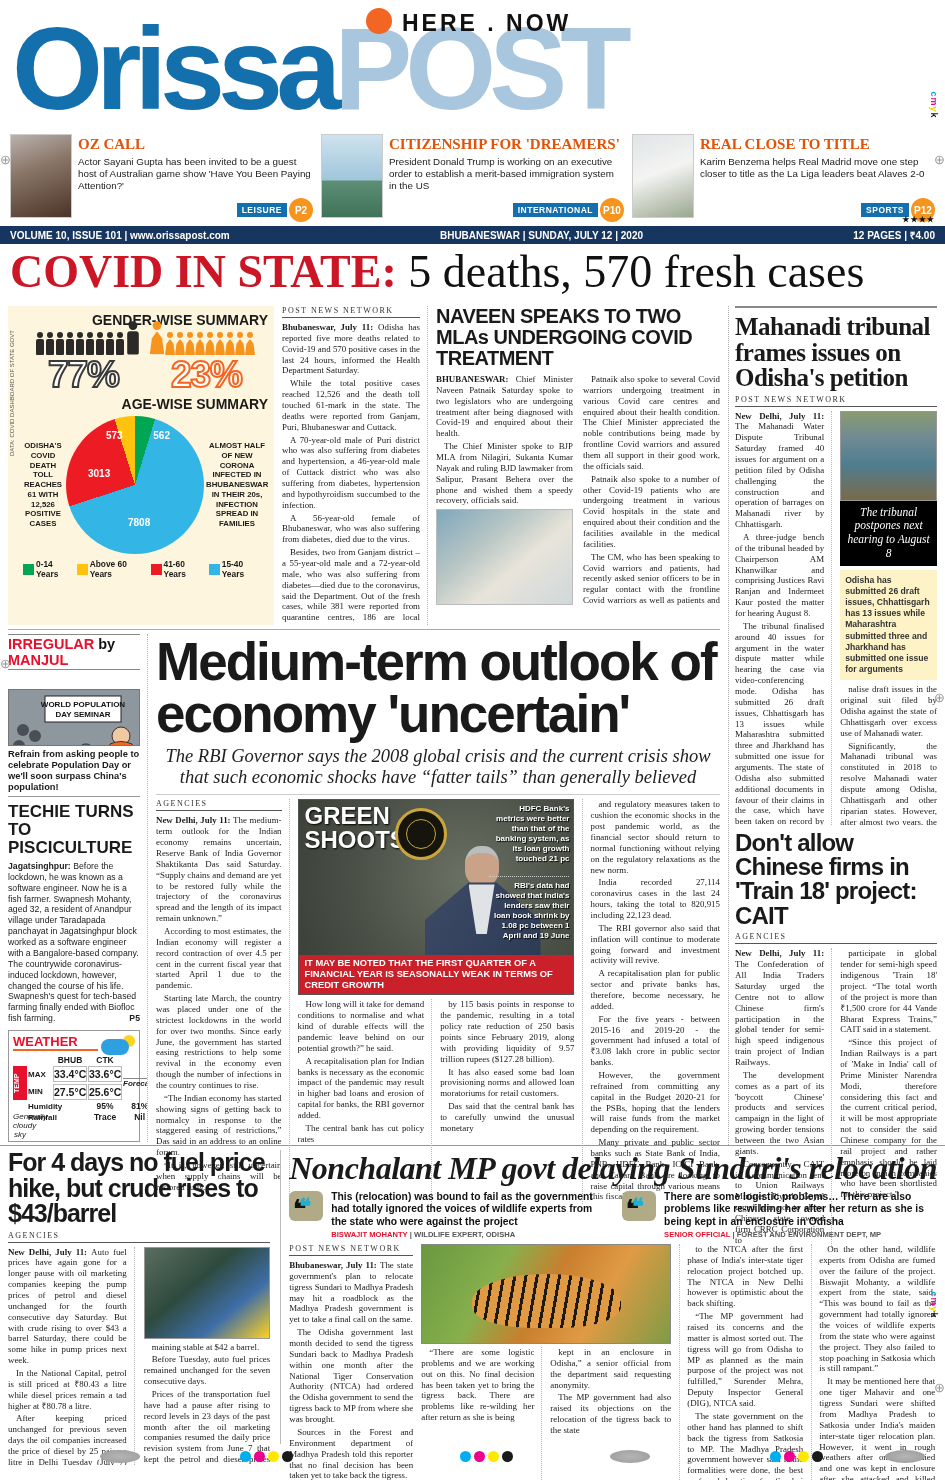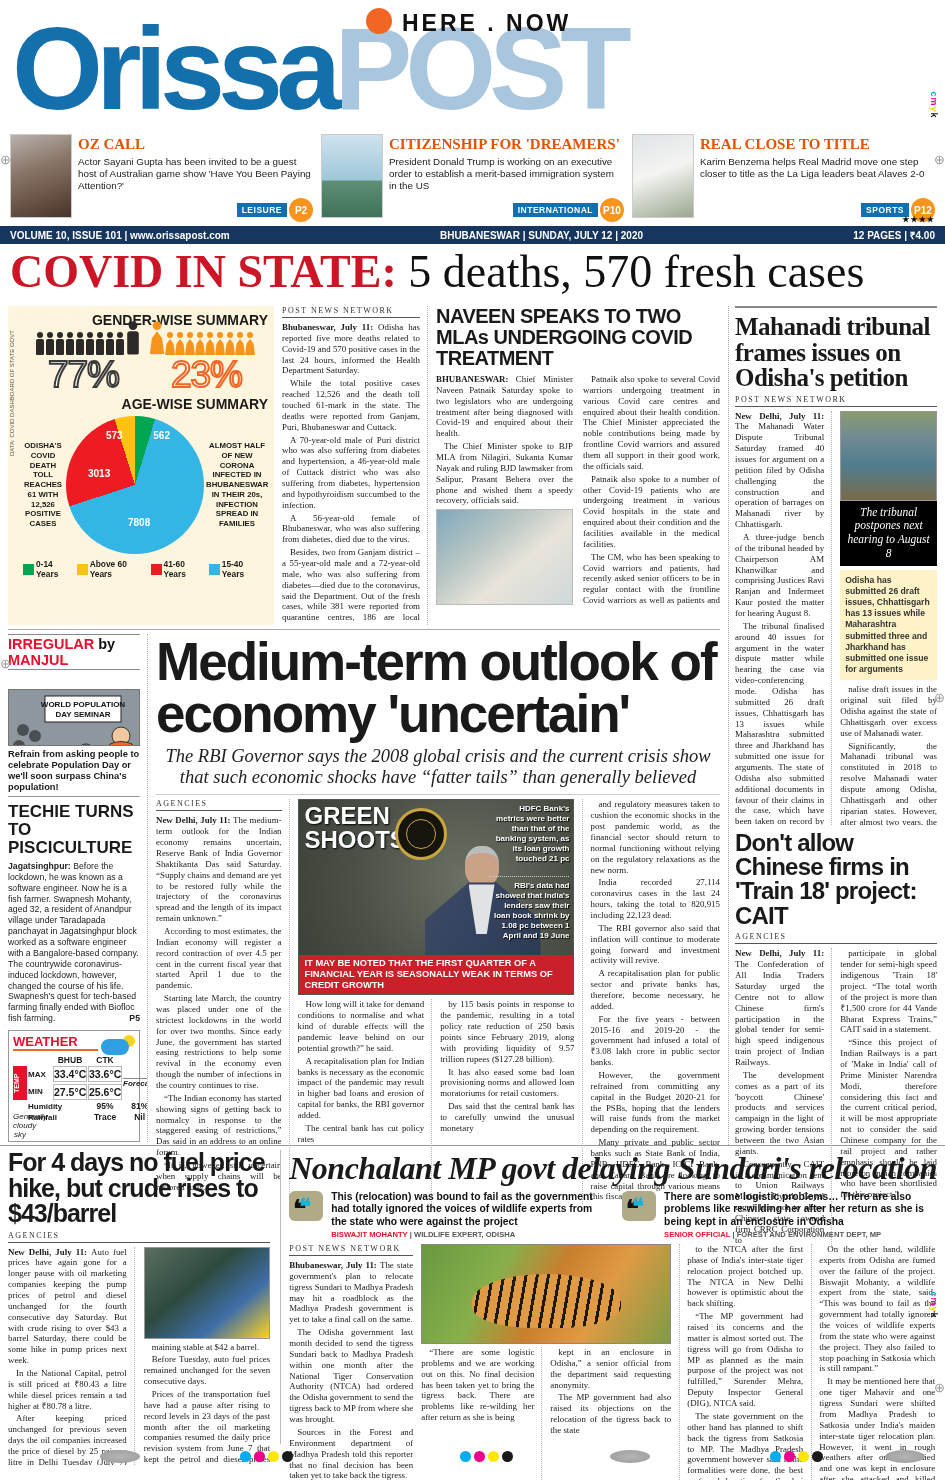--- a/index.html
+++ b/index.html
@@ -44,21 +44,21 @@
 .igfx-src{position:absolute;left:1px;top:150px;font-size:6px;color:#555;transform:rotate(-90deg);transform-origin:left top;white-space:nowrap}
 .ig-title{text-align:right;font-weight:bold;font-size:14px;margin:2px 0 4px}
 .figrow{display:flex;justify-content:center;align-items:flex-end;gap:0}
 .fig{position:relative;width:10px;height:24px;display:inline-block;color:#2b2a29}
 .fig::before{content:"";position:absolute;top:0;left:50%;transform:translateX(-50%);width:6px;height:6px;border-radius:50%;background:currentColor}
 .fig::after{content:"";position:absolute;top:7px;left:50%;transform:translateX(-50%);width:8px;height:16px;background:currentColor;border-radius:2px 2px 1px 1px}
 .fig.female{color:#f7941d}
 .fig.female::after{clip-path:polygon(50% 0,85% 30%,100% 100%,0 100%,15% 30%);width:10px}
 .fig.big{transform:scale(1.45);transform-origin:bottom center;margin:0 3px}
 .pcts{display:flex;justify-content:space-around;margin-top:-6px}
-.pct{font-size:37px;font-weight:normal;color:#fff;-webkit-text-stroke:2px #3a3a3a;letter-spacing:-1px}
+.pct{font-size:37px;font-weight:bold;color:#fff;-webkit-text-stroke:2px #3a3a3a;letter-spacing:-1px}
 .pct.orange{-webkit-text-stroke:2px #f26522}
 .pie-wrap{display:flex;align-items:center;margin-top:2px}
 .pie-note{width:62px;font-size:7.8px;font-weight:bold;text-align:center;line-height:1.25}
 .pie{width:138px;height:138px;border-radius:50%;position:relative;flex:none;margin:0 2px}
 .pie span{position:absolute;color:#fff;font-weight:bold;font-size:10px}
 .pl-562{top:14px;right:34px}
 .pl-573{top:14px;left:40px;color:#fff}
 .pl-3013{top:52px;left:22px}
 .pl-7808{bottom:26px;left:62px}
 .legend{display:flex;justify-content:space-between;margin-top:5px;padding:0 1px}

